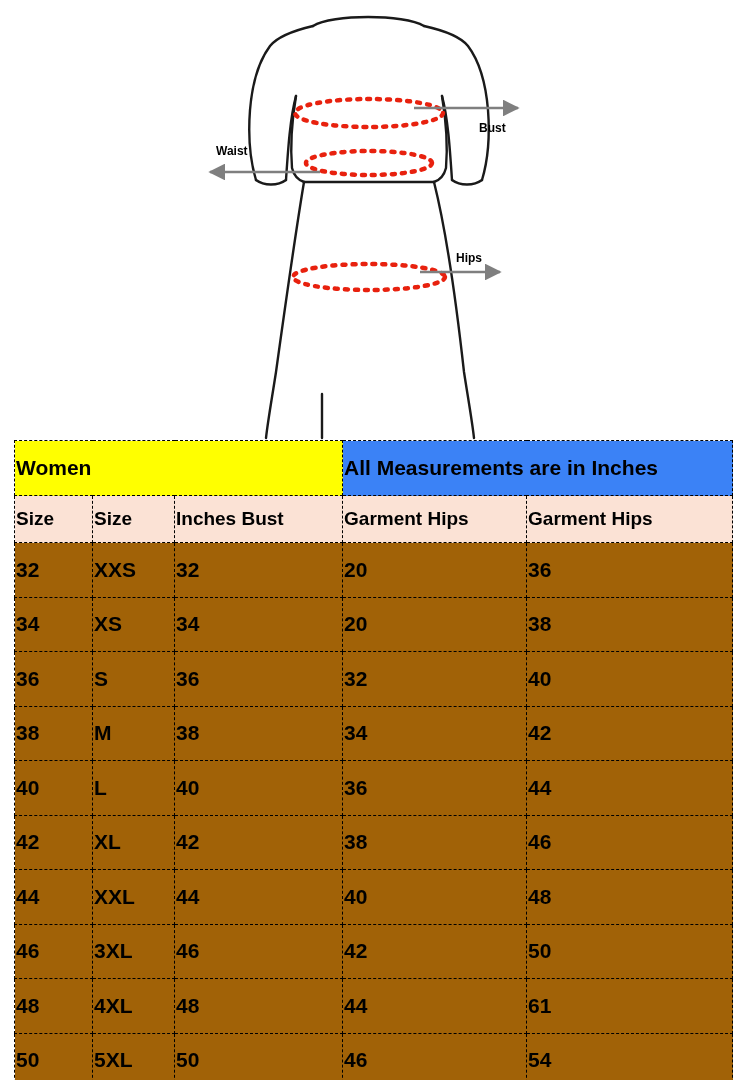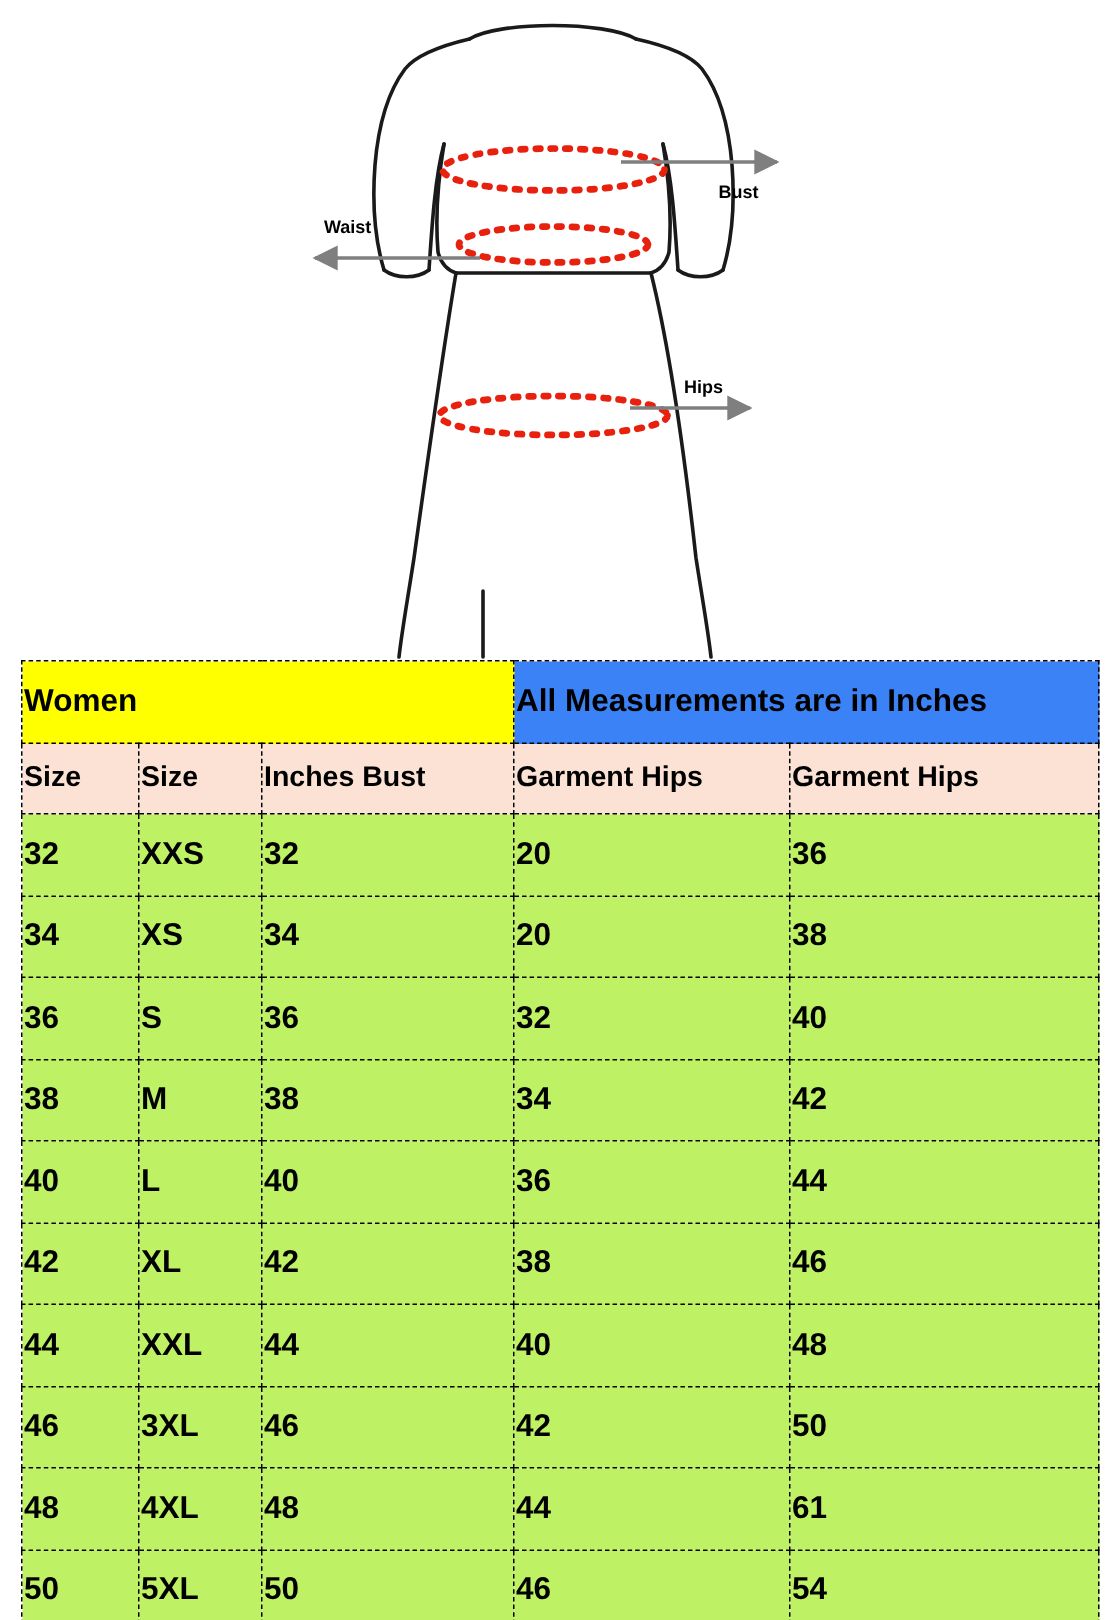--- a/index.html
+++ b/index.html
@@ -63,21 +63,21 @@
 
   tr.header-row td {
     height: 44px;
     font-size: 19px;
     background: #fbe2d5;
   }
 
   tr.data-row td {
     height: 51.5px;
     font-size: 21px;
-    background: #bef264;
+    background: #a16207;
   }
 </style>
 </head>
 <body>
 
 <div class="illustration">
   <svg width="746" height="440" viewBox="0 0 746 440" xmlns="http://www.w3.org/2000/svg">
     <g fill="none" stroke="#1a1a1a" stroke-width="2.4" stroke-linejoin="round" stroke-linecap="round">
 
       <path d="M313 26 C332 14 404 14 424 26"></path>

